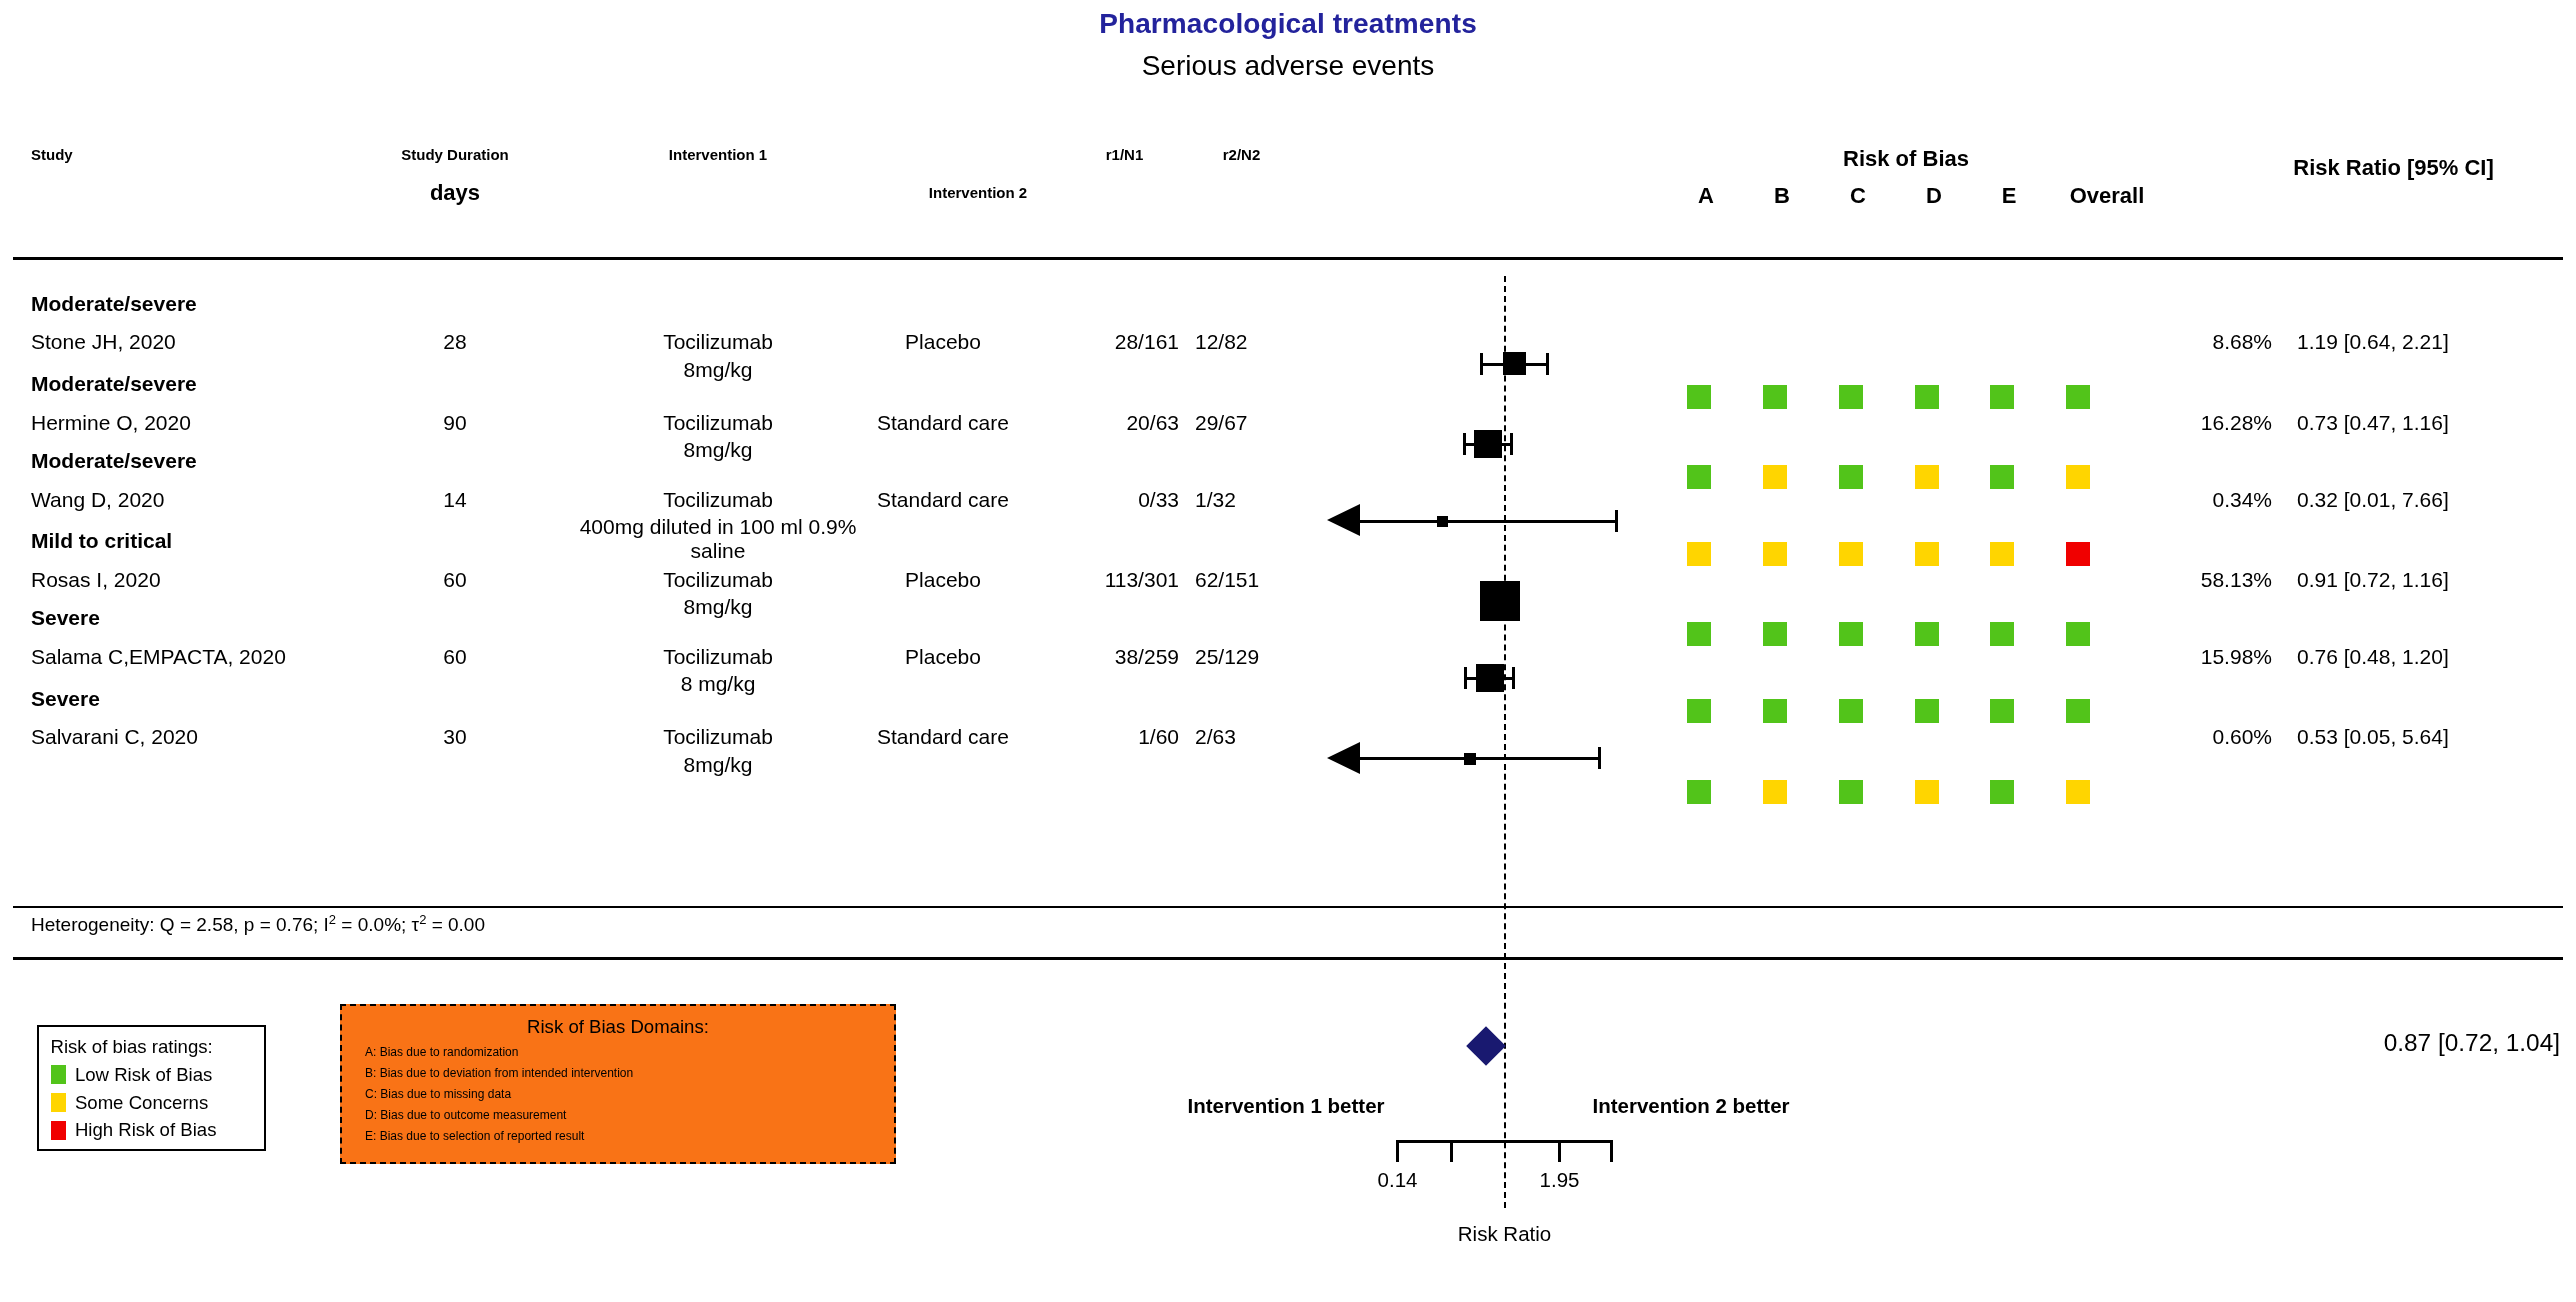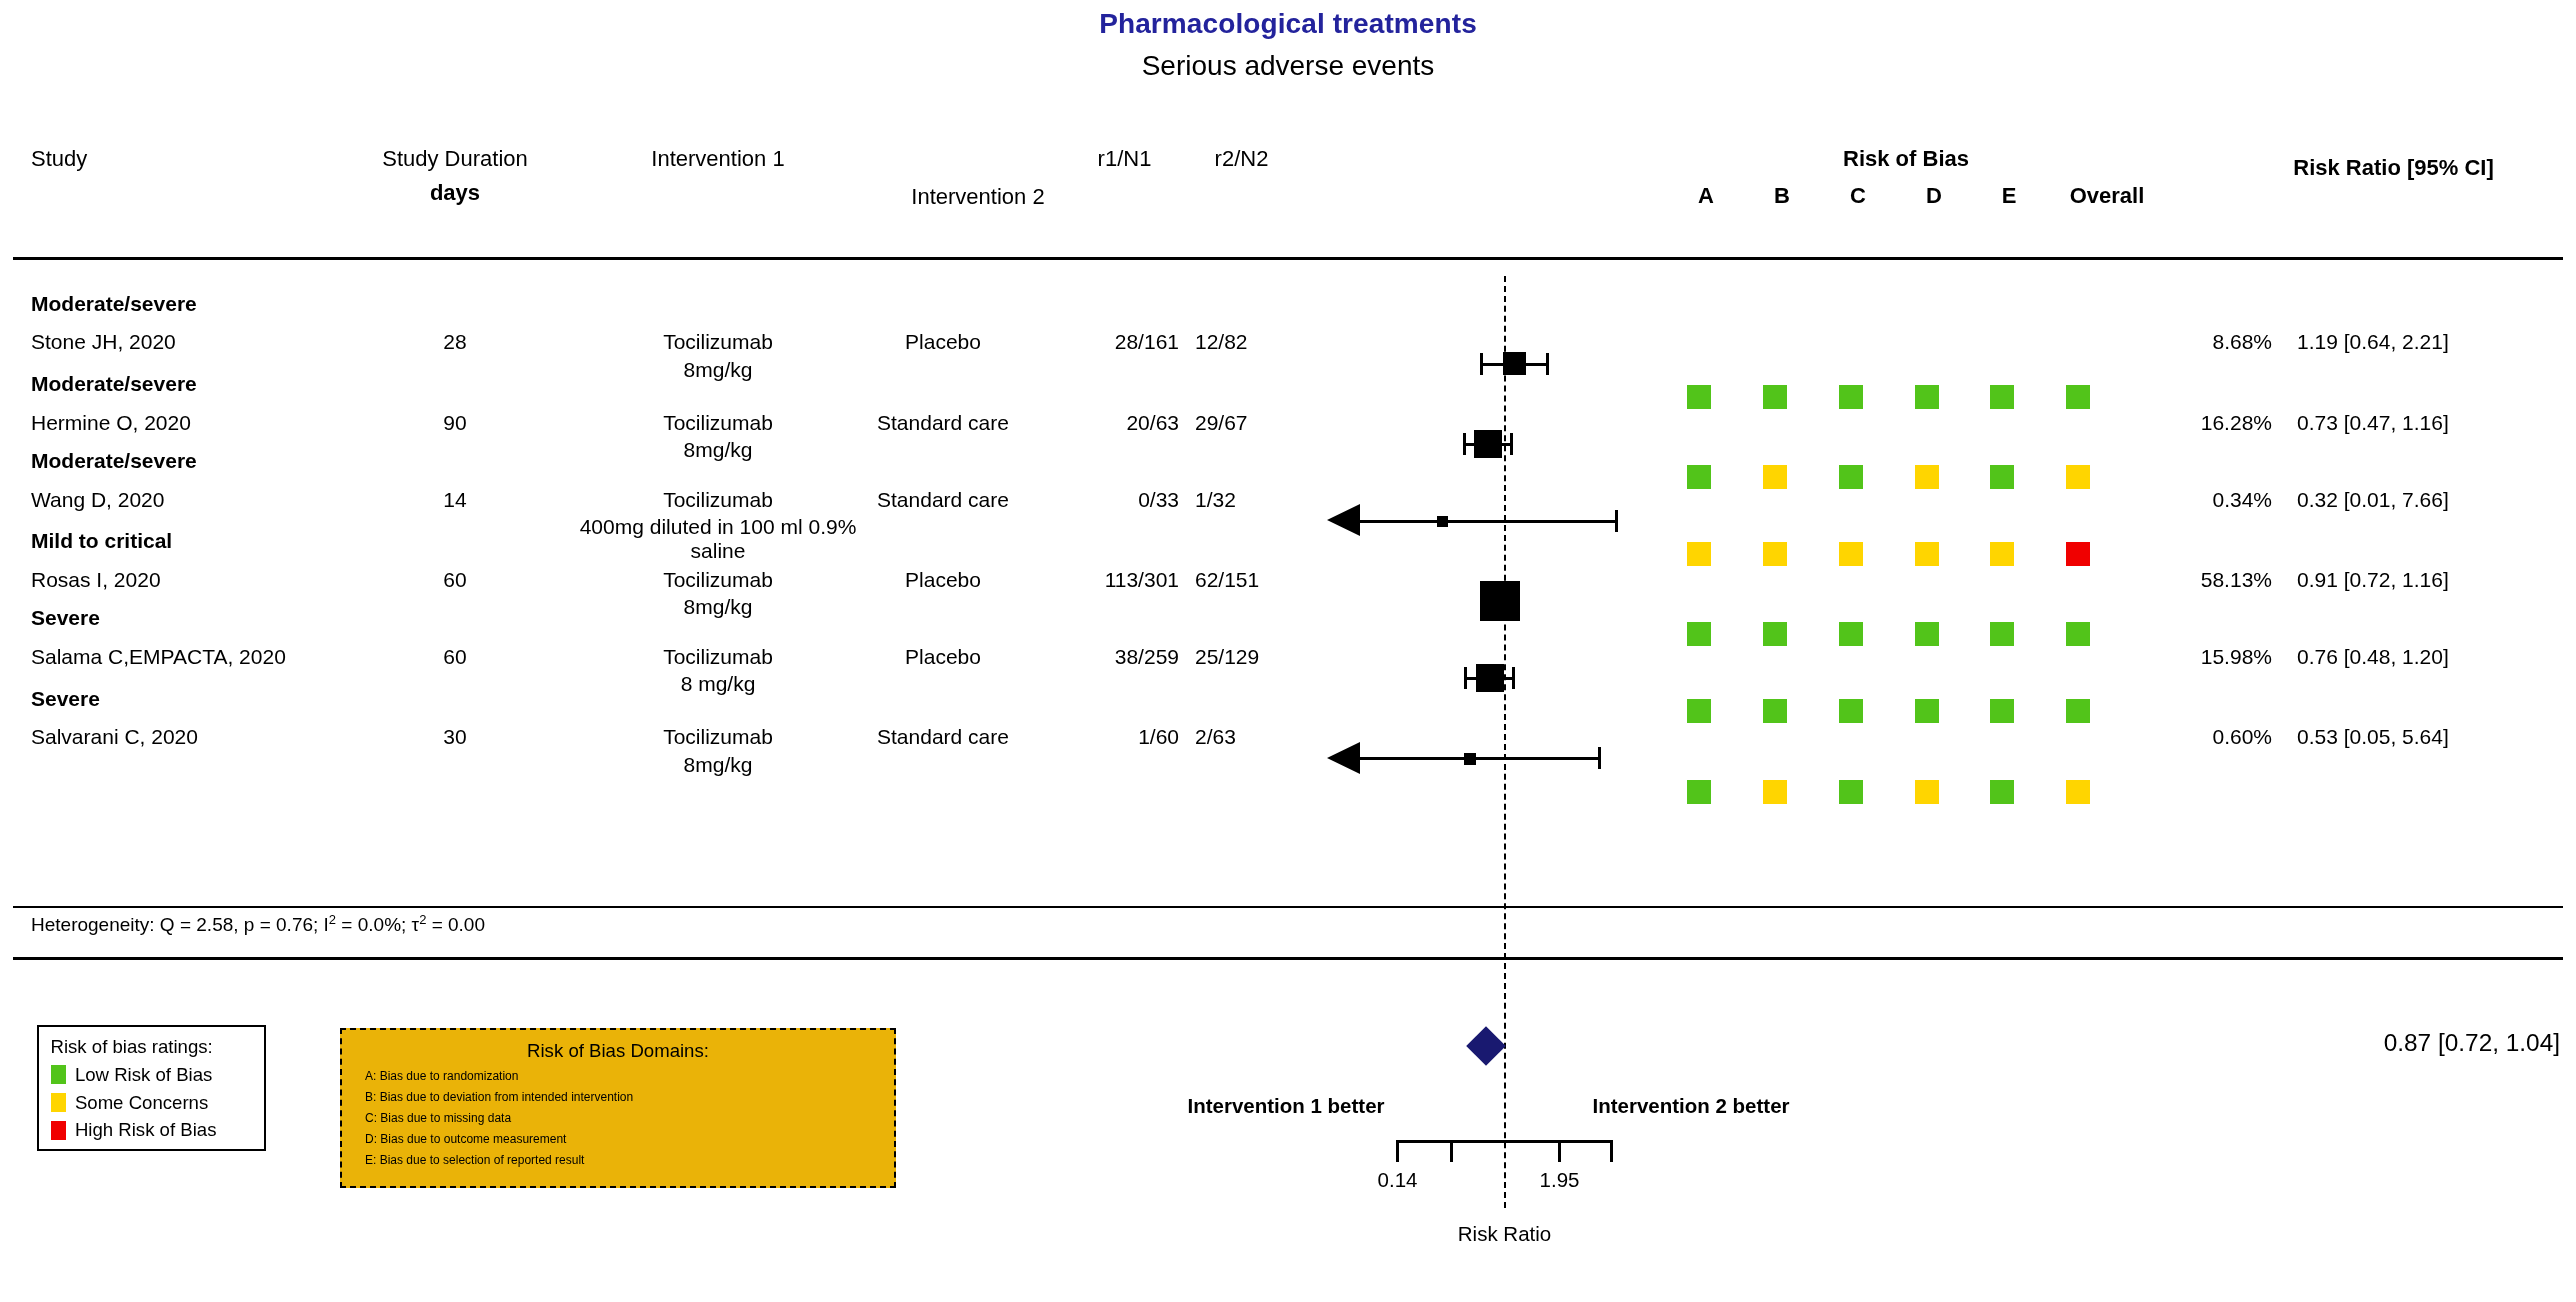--- a/index.html
+++ b/index.html
@@ -14,21 +14,21 @@
   #title-main{left:0;top:7.7px;width:2576px;font-size:28px;font-weight:bold;color:#23239c;text-align:center;letter-spacing:0.1px;}
   #title-sub{left:0;top:50px;width:2576px;font-size:28px;color:#000000;text-align:center;}
 
   
   .rule{background:#000000;height:2.6px;left:13px;width:2550px;}
   #rule-header{top:257px;}
   #rule-foot{top:957px;}
   #rule-thin{top:906px;height:1.9px;}
 
   
-  .hcell{font-size:22px;font-weight:normal;top:146px;}
+  .hcell{font-size:15px;font-weight:bold;top:146px;}
   .hcell2{font-size:22px;font-weight:bold;top:180px;}
   #h-study{left:31px;}
   #h-dur{left:359px;width:192px;text-align:center;}
   #h-dur2{left:359px;width:192px;text-align:center;}
   #h-i1{left:622px;width:192px;text-align:center;}
   #h-i2{left:882px;width:192px;text-align:center;margin-top:38px;}
   #h-r1{left:1073px;width:103px;text-align:center;}
   #h-r2{left:1190px;width:103px;text-align:center;}
   #h-rob-title{left:1662px;width:488px;text-align:center;top:146px;font-size:22px;font-weight:bold;}
   #h-rr{left:2233px;width:321px;text-align:center;top:155px;font-size:22px;font-weight:bold;}
@@ -57,21 +57,21 @@
 
   
   .rob-sq{position:absolute;width:24.4px;height:24.4px;}
 
   
   #legend-ratings{left:37px;top:1025px;width:225px;height:122px;border:2.6px solid #000;background:#fff;}
   #legend-ratings .lt{font-size:18.6px;padding:9px 0 0 11.5px;}
   .lrow{display:flex;align-items:center;margin:5.8px 0 0 11.5px;}
   .lswatch{width:15.4px;height:19px;margin-right:9px;}
   .ltxt{font-size:18.6px;}
-  #legend-domains{left:340px;top:1028px;width:552px;height:156px;border:2.6px dashed #000;background:#eab308;}
+  #legend-domains{left:340px;top:1004px;width:552px;height:156px;border:2.6px dashed #000;background:#f97316;}
   #legend-domains .dt{font-size:18.6px;text-align:center;padding-top:10.3px;}
   .drow{font-size:12px;margin:7px 0 0 23px;}
 
   
   .axbetter{font-size:20.5px;font-weight:bold;top:1094px;}
   #better1{left:1177px;width:218px;text-align:center;}
   #better2{left:1582px;width:218px;text-align:center;}
   #axis-bar{left:1396px;top:1140px;width:216px;height:2.6px;background:#000;}
   .axis-tick{position:absolute;width:2.6px;height:22px;background:#000;top:1140px;}
   .axis-lab{position:absolute;font-size:20.5px;top:1168px;width:103px;text-align:center;}

